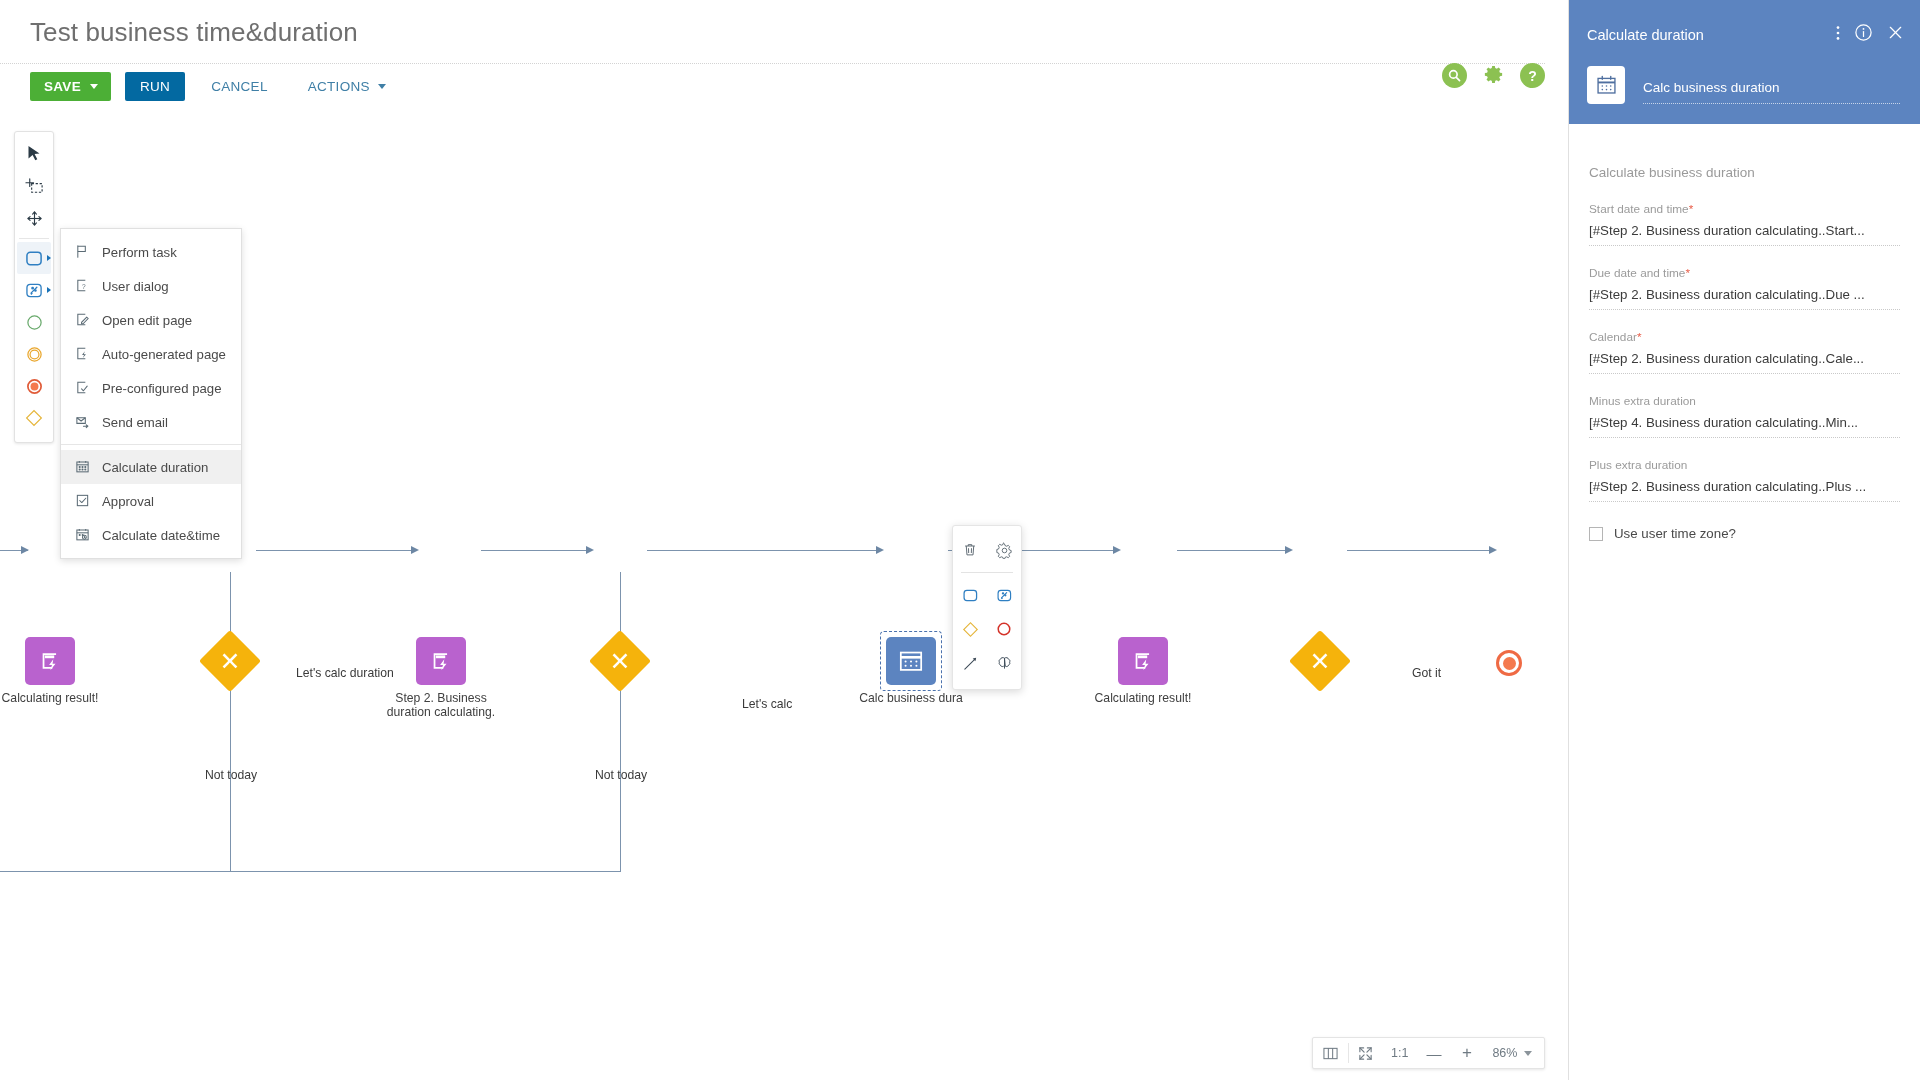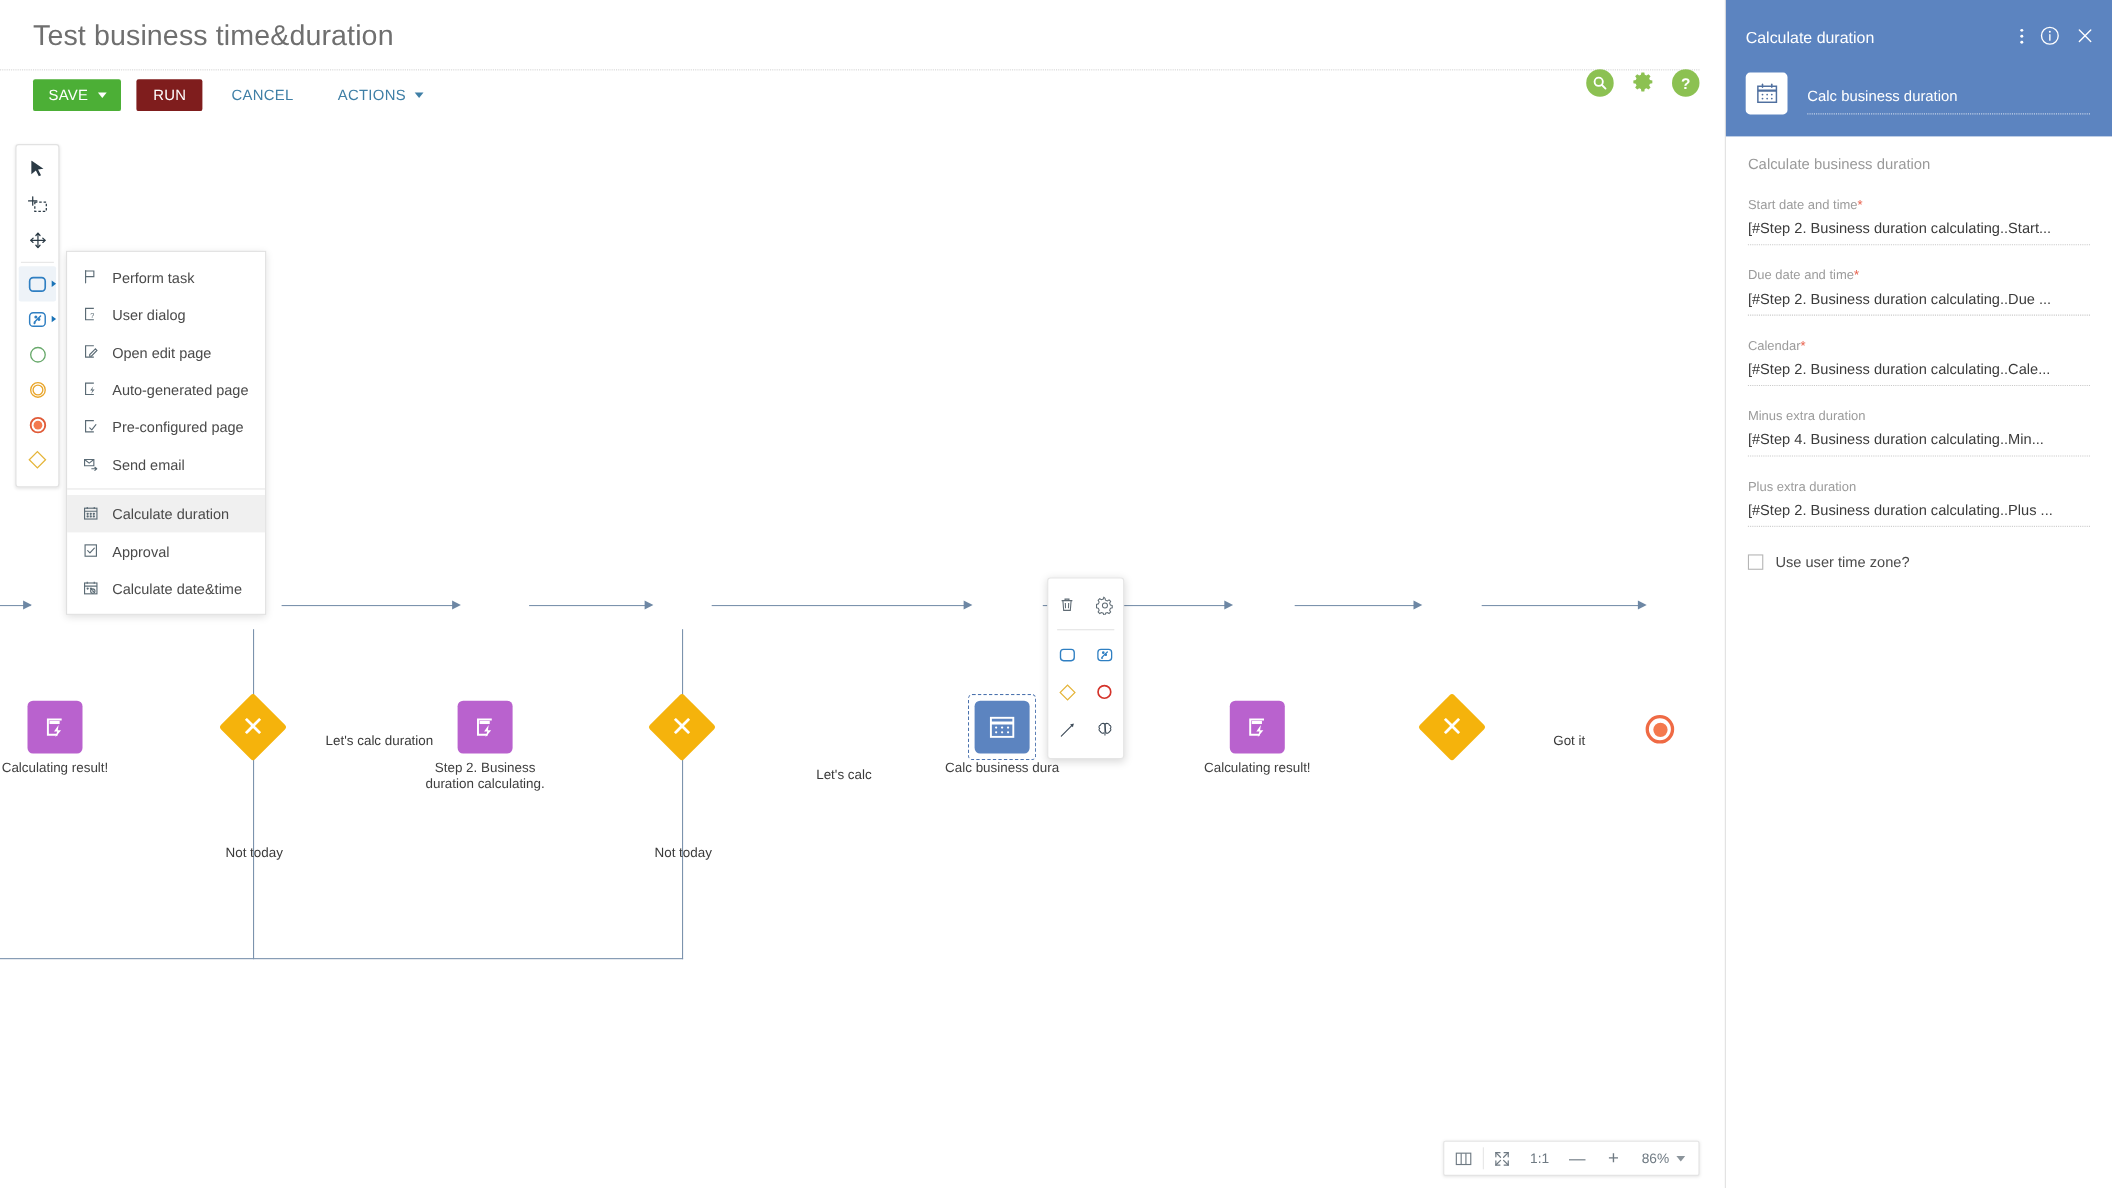--- a/index.html
+++ b/index.html
@@ -32,24 +32,24 @@
   }
   .toolbar { position: absolute; left: 30px; top: 72px; display: flex; align-items: center; gap: 0; }
   .btn {
     border: none; cursor: pointer; font-family: inherit;
     font-size: 13.5px; letter-spacing: .3px;
   }
   .btn-save {
     background: #4caf36; color: #fff;
     height: 29px; padding: 0 13px 0 14px; border-radius: 2px;
     display: inline-flex; align-items: center; gap: 9px;
-    font-weight: 400;
+    font-weight: 700;
   }
   .btn-run {
-    background: #7f1d1d; color: #fff;
+    background: #0369a1; color: #fff;
     height: 29px; padding: 0 15px; border-radius: 2px; margin-left: 14px;
     display: inline-flex; align-items: center;
   }
   .btn-link {
     background: transparent; color: #3f7fa6;
     height: 29px; padding: 0 14px; margin-left: 12px;
     display: inline-flex; align-items: center; gap: 8px;
   }
   .caret-dn {
     width: 0; height: 0; display: inline-block;
@@ -218,21 +218,21 @@
   .rp-nodeicon {
     width: 38px; height: 38px; background: #fff; border-radius: 4px;
     display: flex; align-items: center; justify-content: center;
     color: #4f6f9f; flex: 0 0 38px;
   }
   .rp-nameinput {
     flex: 1; color: #fff; font-size: 13.5px; padding-bottom: 8px;
     border-bottom: 1px dotted rgba(255,255,255,.65);
     margin-top: 4px;
   }
-  .rp-body { padding: 18px 20px 0 20px; }
+  .rp-body { padding: 41px 20px 0 20px; }
   .rp-section {
     font-size: 13.5px; color: #9a9a9a; margin-bottom: 22px;
   }
   .field { margin-bottom: 20px; }
   .field-label {
     font-size: 11.8px; color: #9b9b9b; margin-bottom: 7px;
   }
   .req { color: #e8604c; }
   .field-value {
     font-size: 13.3px; color: #3b3b3b;

